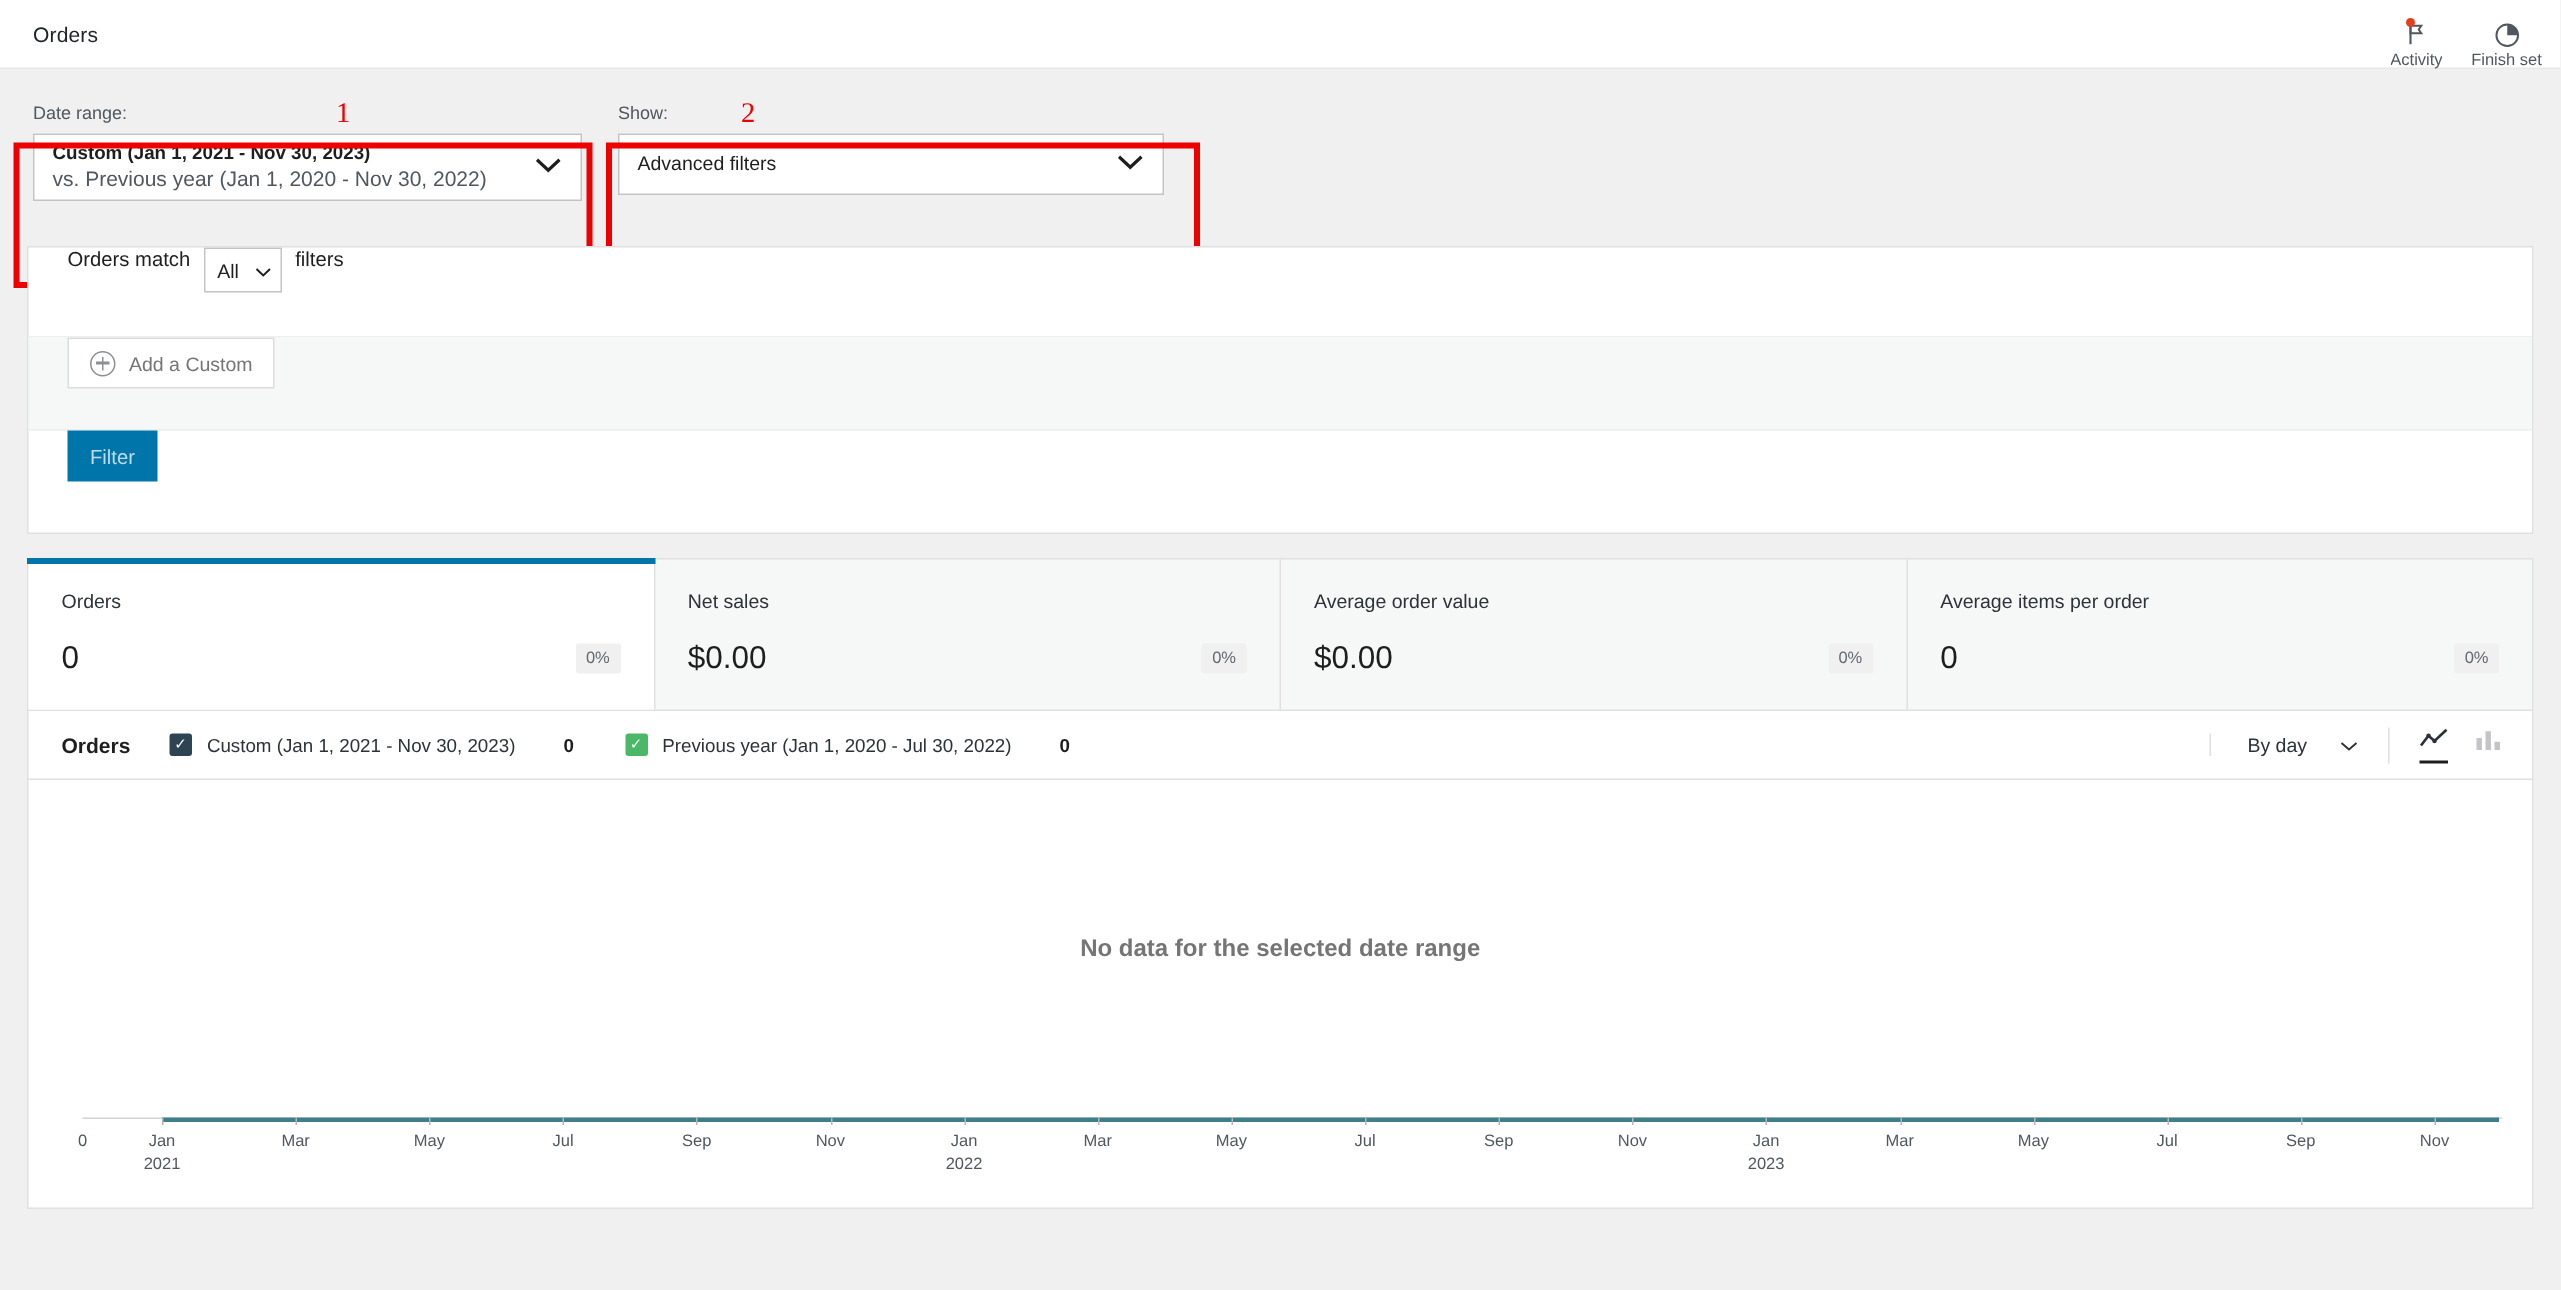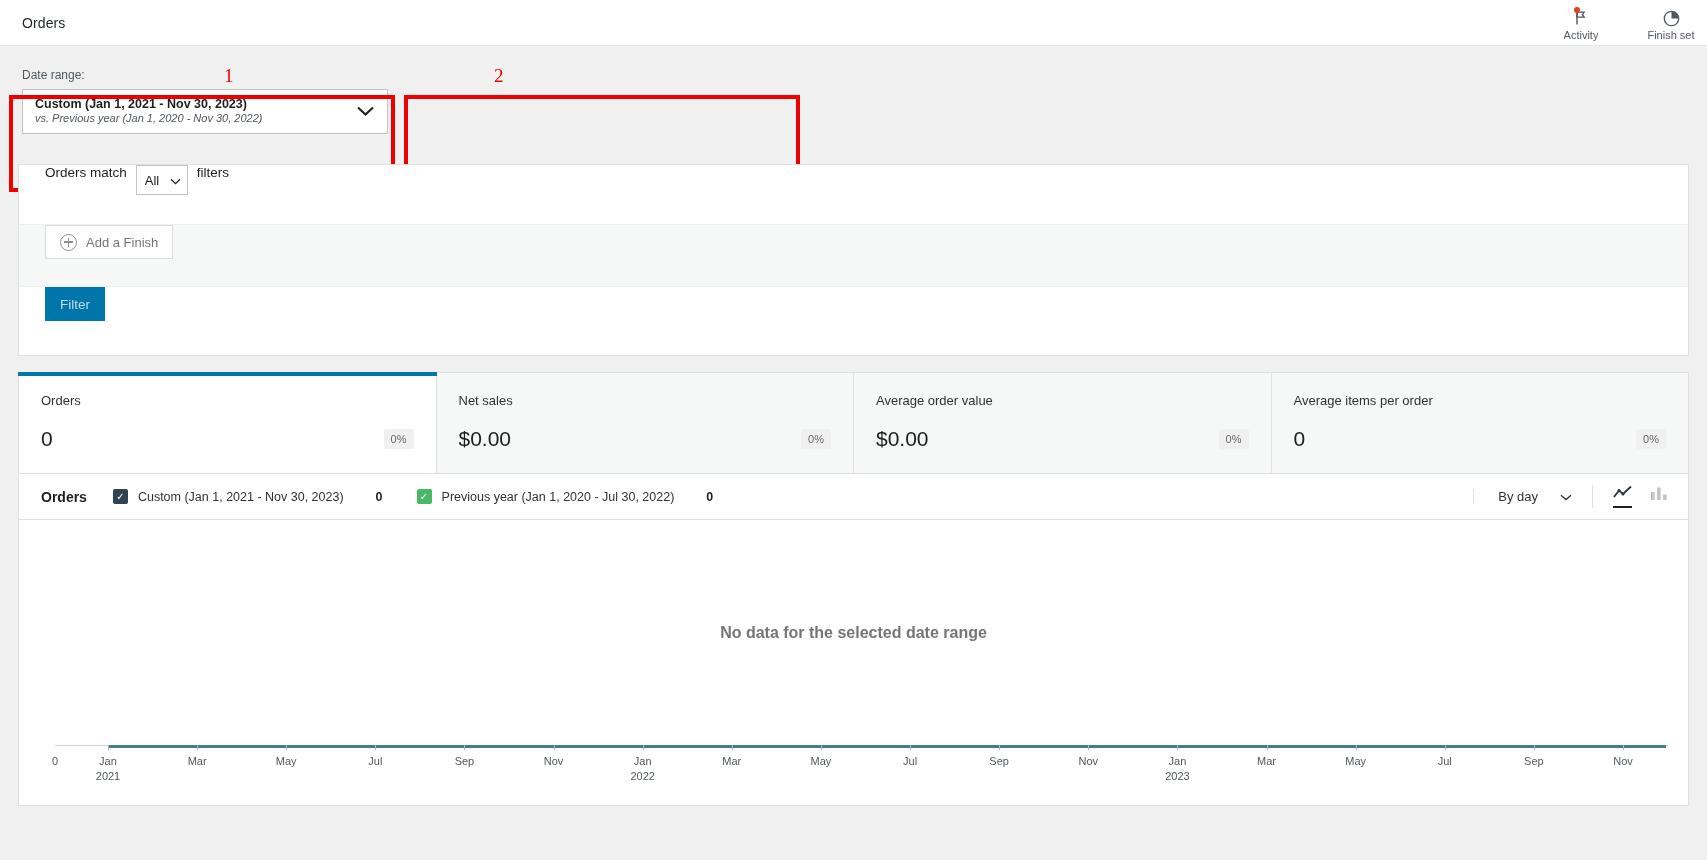--- a/index.html
+++ b/index.html
@@ -16,21 +16,21 @@
     height: 46px; background: #fff;
     display: flex; align-items: center;
     border-bottom: 1px solid #e8e8e8;
     position: relative;
   }
   .page-title {
     font-size: 14px; color: #1d2327; margin-left: 22px; letter-spacing: .1px;
   }
   .topbar-actions {
     position: absolute; right: 0; top: 0; height: 46px;
-    display: flex; align-items: center; gap: 30px; padding-right: 6px;
+    display: flex; align-items: flex-end; padding-right: 6px;
   }
   .tb-item {
     width: 60px; padding-top: 3px;
     display: flex; flex-direction: column; align-items: center; gap: 1px;
     color: #50575e; font-size: 11px; cursor: pointer;
   }
   .tb-item .glyph { height: 20px; display: flex; align-items: center; justify-content: center; position: relative; }
   .tb-label { white-space: nowrap; overflow: hidden; }
   .dot-badge {
     position: absolute; top: -1px; right: 9px;
@@ -46,21 +46,21 @@
   }
   .field-group { display: flex; flex-direction: column; }
   .field-label { font-size: 12px; color: #50575e; margin-bottom: 7px; }
   .select-box {
     background: #fff; border: 1px solid #c3c4c7;
     display: flex; align-items: center; justify-content: space-between;
     padding: 0 12px; cursor: pointer;
   }
   .select-box .texts { display: flex; flex-direction: column; line-height: 1.25; }
   .sel-primary { font-size: 12.5px; font-weight: 700; color: #1e1e1e; }
-  .sel-secondary { font-size: 11px; color: #50575e; font-style: italic; }
+  .sel-secondary { font-size: 14px; color: #50575e; }
   .chev { flex: 0 0 auto; margin-left: 14px; }
 
   #daterange-group { margin-left: 22px; }
   #daterange-group .select-box { width: 366px; height: 45px; }
   #show-group { margin-left: 24px; }
   #show-group .select-box { width: 364px; height: 41px; font-size: 13px; color:#1e1e1e; }
 
   
   .anno {
     position: absolute; border: 4px solid #ee0000; pointer-events: none;
@@ -226,20 +226,33 @@
         <span class="sel-secondary">vs. Previous year (Jan 1, 2020 - Nov 30, 2022)</span>
       </span>
       <span class="chev">
         <svg width="19" height="12" viewBox="0 0 19 12">
             <path d="M2 2.5 L9.5 9.5 L17 2.5" fill="none" stroke="#1e1e1e" stroke-width="2.1"></path>
           </svg>
       </span>
     </div>
   </div>
 
+  <div class="field-group" id="show-group">
+    <span class="field-label">Show:</span>
+    <div class="select-box">
+      <span class="texts">
+        <span style="font-size:13px;color:#1e1e1e;">Advanced filters</span>
+      </span>
+      <span class="chev">
+        <svg width="19" height="12" viewBox="0 0 19 12">
+            <path d="M2 2.5 L9.5 9.5 L17 2.5" fill="none" stroke="#1e1e1e" stroke-width="2.1"></path>
+          </svg>
+      </span>
+    </div>
+  </div>
 
   <div class="anno" style="left:9px; top:49px; width:386px; height:97px;"></div>
   <div class="anno-num" style="left:224px; top:19px;">1</div>
 
   <div class="anno" style="left:404px; top:49px; width:396px; height:86px;"></div>
   <div class="anno-num" style="left:494px; top:19px;">2</div>
 </div>
 
 <div style="position:relative;">
   <div class="filter-card">
@@ -253,21 +266,21 @@
               <path d="M1 1.3 L5.5 5.6 L10 1.3" fill="none" stroke="#1e1e1e" stroke-width="1.3"></path>
             </svg>
         </span>
       </div>
       <span class="match-text">filters</span>
     </div>
 
     <div class="fc-row fc-row-2">
       <div class="add-filter-btn">
         <span class="plus-icon"></span>
-        <span>Add a Finish</span>
+        <span>Add a Custom</span>
       </div>
     </div>
 
     <div class="fc-row fc-row-3">
       <button class="primary-btn">Filter</button>
     </div>
 
   </div>
 
   <div class="anno" style="left:25px; top:242px; width:122px; height:46px;"></div>

